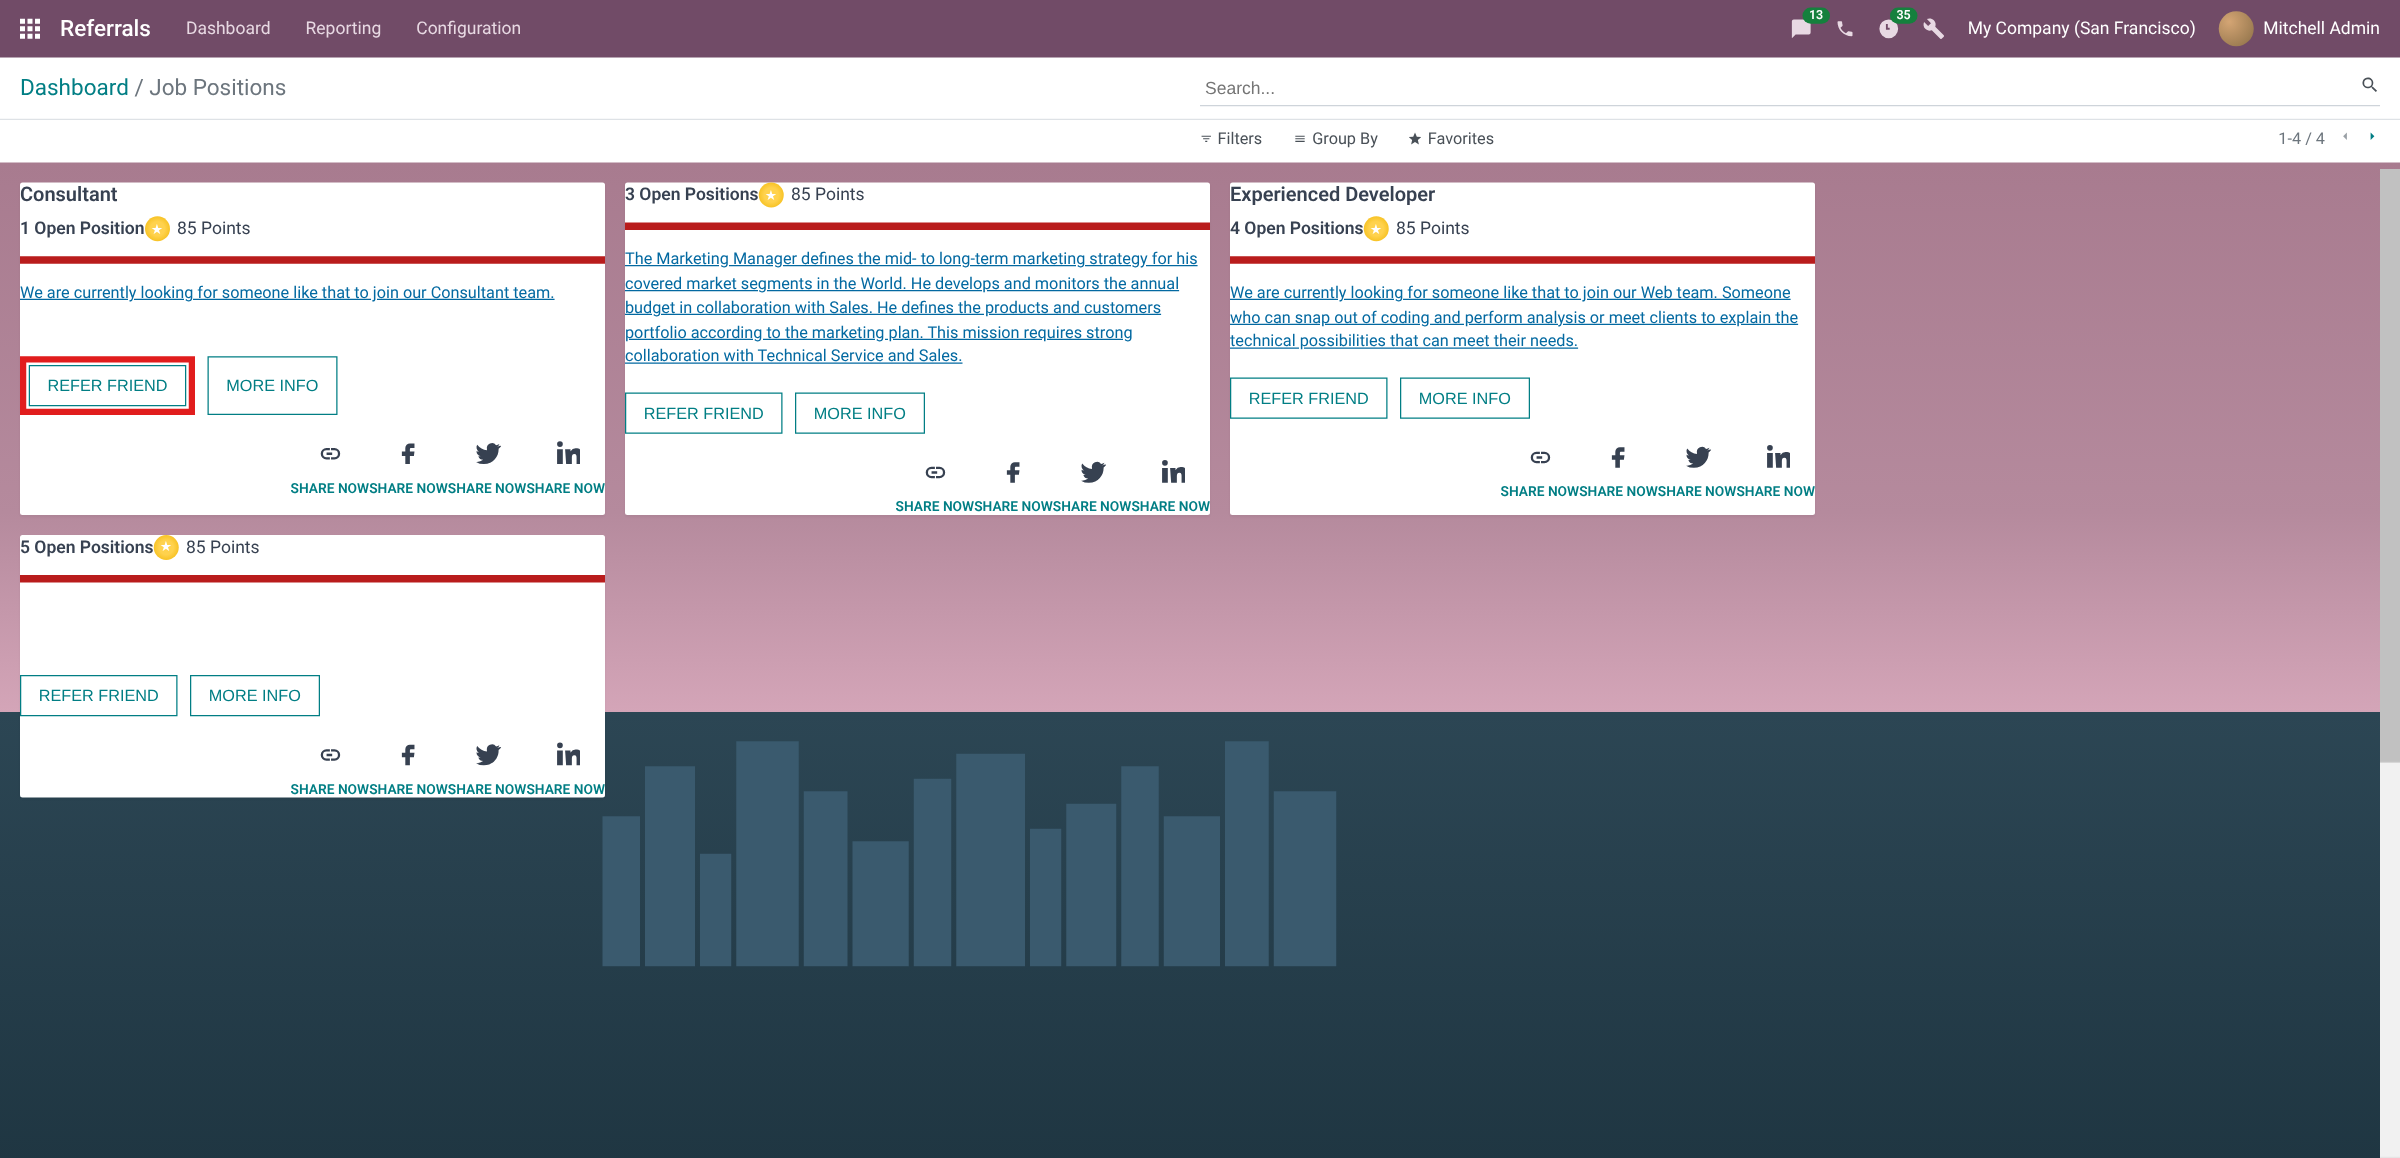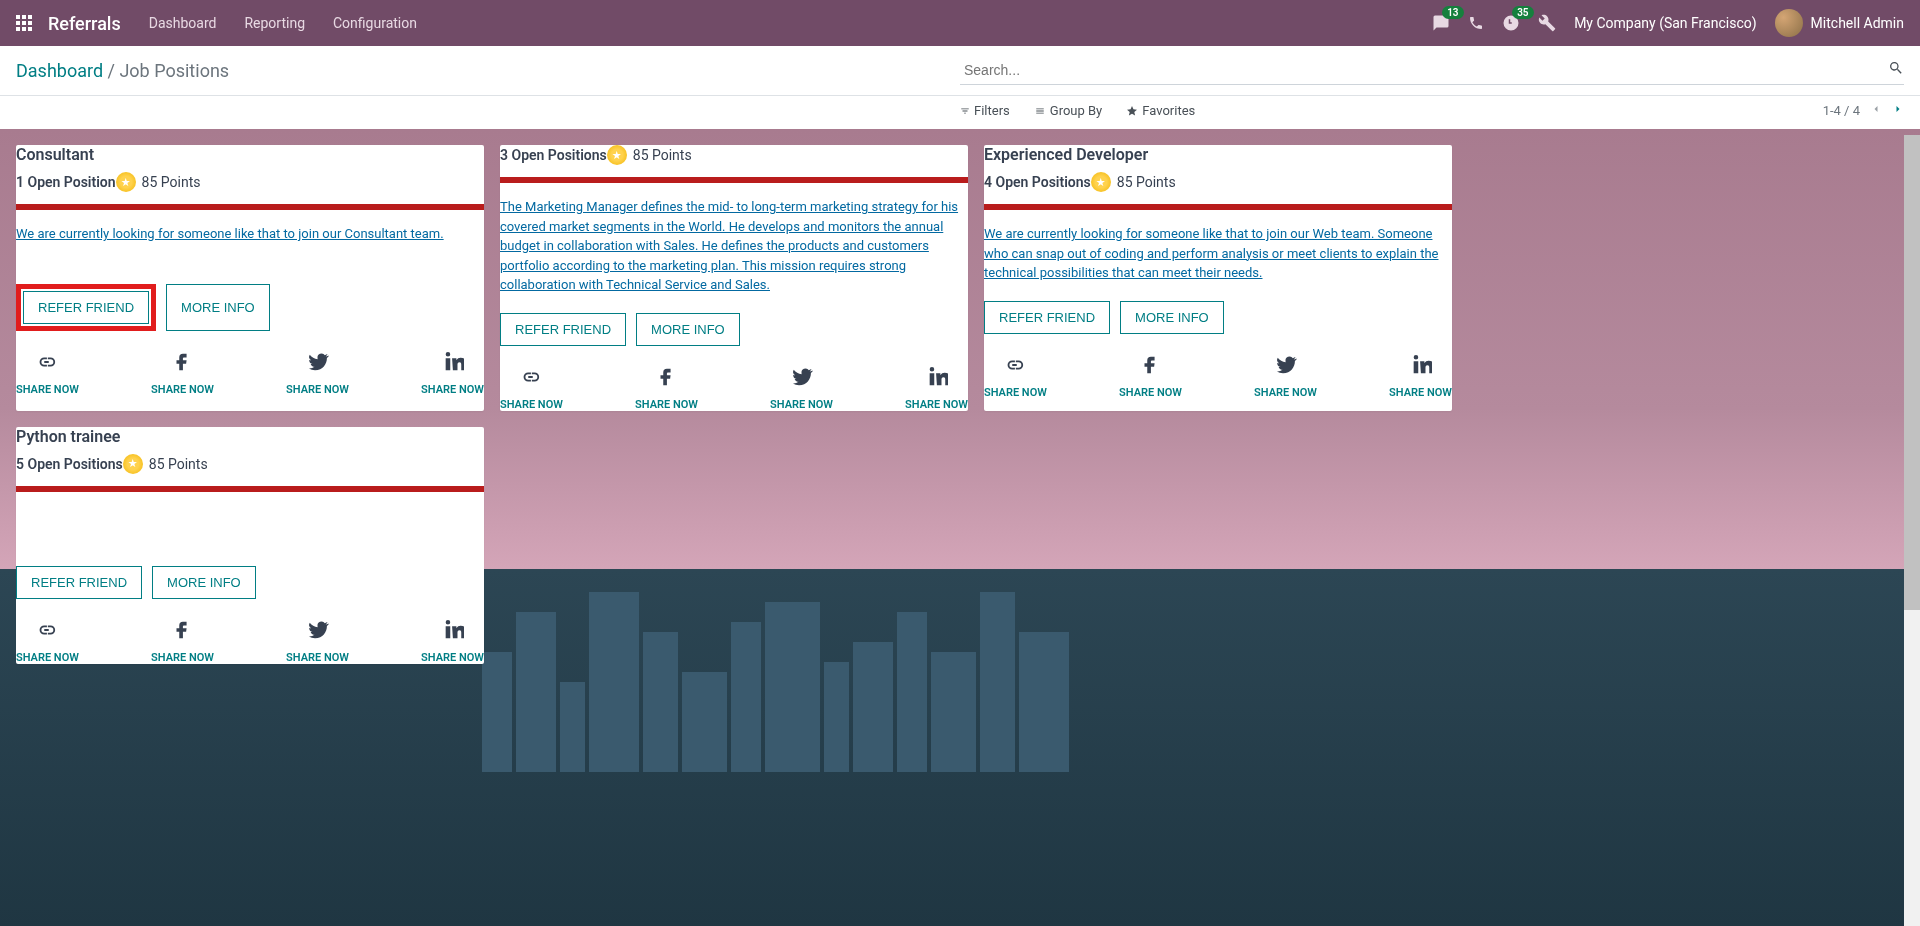--- a/index.html
+++ b/index.html
@@ -44,21 +44,21 @@
 .card-title { font-size: 16px; font-weight: 600; color: #374151; margin-bottom: 8px; }
 .card-subrow { display: flex; justify-content: flex-start; align-items: center; padding-bottom: 12px; border-bottom: 6px solid #b91c1c; margin-bottom: 14px; }
 .open-pos { font-size: 14px; font-weight: 600; color: #374151; }
 .points-wrap { display: flex; align-items: center; gap: 6px; font-size: 14px; color: #374151; }
 .star-badge { width: 20px; height: 20px; border-radius: 50%; background: radial-gradient(circle, #ffd24d 40%, #f0b400 100%); display: flex; align-items: center; justify-content: center; font-size: 11px; color: #fff; }
 .desc { font-size: 13px; color: #0369a1; line-height: 1.5; margin-bottom: 18px; min-height: 42px; text-decoration: underline; }
 .actions { display: flex; gap: 10px; margin-bottom: 20px; }
 .btn { border: 1px solid #017e84; background: #fff; color: #017e84; font-size: 13px; font-weight: 500; padding: 8px 14px; cursor: pointer; }
 .highlight-box { border: 5px solid #e11d1d; padding: 2px; display: inline-block; }
 .highlight-box .btn { border: 1px solid #017e84; }
-.share-row { display: flex; justify-content: space-between; }
+.share-row { display: flex; justify-content: flex-end; }
 .share-item { display: flex; flex-direction: column; align-items: center; gap: 6px; cursor: pointer; }
 .share-item svg { fill: #374151; }
 .share-label { font-size: 11px; font-weight: 600; color: #017e84; }
 
 .scrollbar-track { position: fixed; right: 0; top: 135px; bottom: 0; width: 16px; background: #f1f1f1; }
 .scrollbar-thumb { position: absolute; top: 0; width: 100%; height: 60%; background: #c1c1c1; }
 </style>
 </head>
 <body>
 
@@ -297,21 +297,20 @@
   </div>
       <div class="share-item">
     <span><svg width="22" height="22" viewBox="0 0 24 24">
                 <path d="M4 3.5A2.5 2.5 0 116.5 6 2.5 2.5 0 014 3.5zM4 8h5v13H4zM11 8h4.7v1.8h.1a5.1 5.1 0 014.6-2.5c5 0 5.6 3.2 5.6 7.4V21h-5v-5.7c0-1.4 0-3.1-1.9-3.1s-2.2 1.5-2.2 3V21h-5z"></path>
               </svg></span>
     <span class="share-label">SHARE NOW</span>
   </div>
     </div>
   </div>
       <div class="card">
-    <div class="card-title">Python trainee</div>
     <div class="card-subrow">
       <div class="open-pos">5 Open Positions</div>
       <div class="points-wrap">
         <span class="star-badge">★</span>
         <span>85 Points</span>
       </div>
     </div>
     <div class="desc"></div>
     <div class="actions">
       <button class="btn">REFER FRIEND</button>

